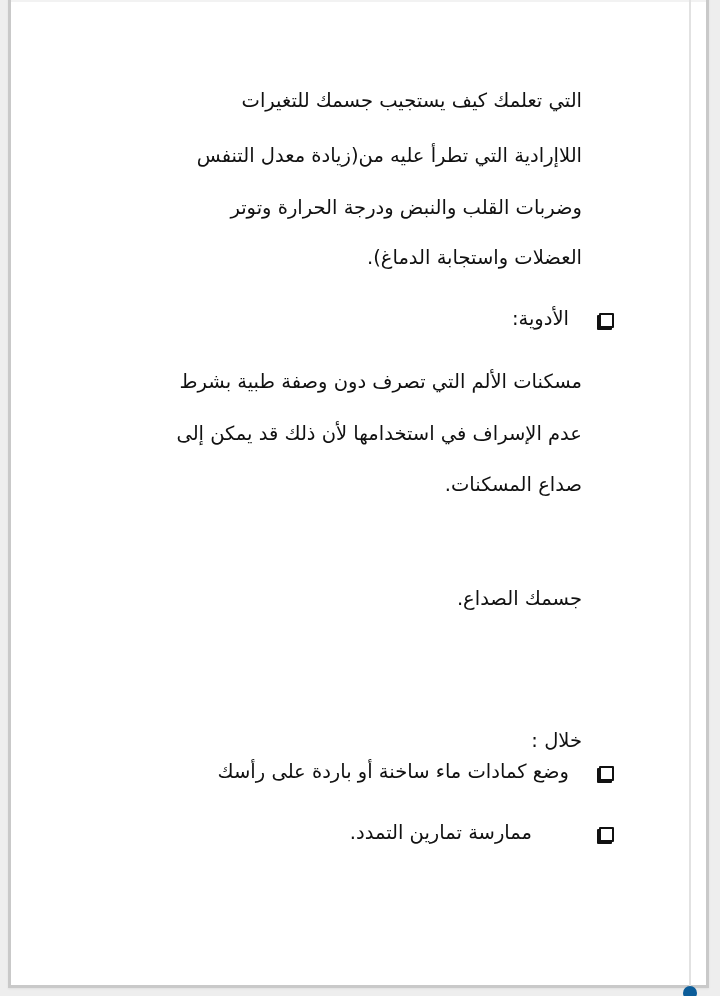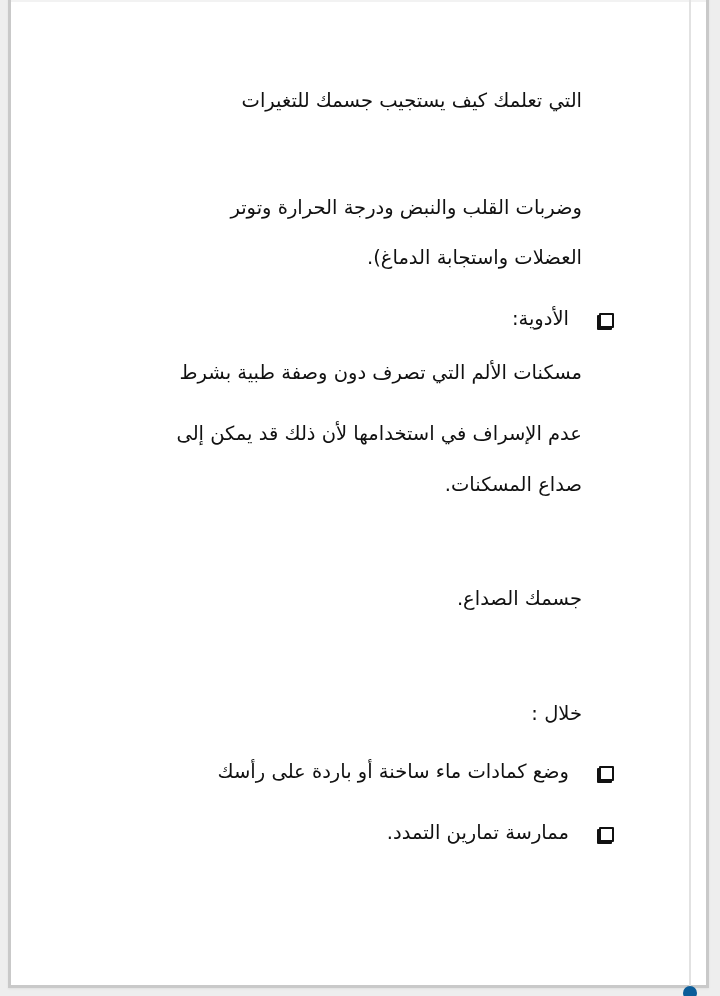--- a/index.html
+++ b/index.html
@@ -64,39 +64,40 @@
 
 <div class="viewer">
   <div class="page"></div>
   <div class="page-top-line"></div>
   <div class="scroll-track"></div>
   <div class="scroll-handle"></div>
 
   <div class="content">
 
     <div class="line" style="top:86px;">التي تعلمك كيف يستجيب جسمك للتغيرات</div>
+    <div class="line" style="top:141px; right:138px;">اللاإرادية التي تطرأ عليه من(زيادة معدل التنفس</div>
     <div class="line" style="top:193px;">وضربات القلب والنبض ودرجة الحرارة وتوتر</div>
     <div class="line" style="top:243px;">العضلات واستجابة الدماغ).</div>
 
     <div class="bullet-row" style="top:304px;">
       <span class="checkbox"></span>
       <span class="bullet-text">الأدوية:</span>
     </div>
 
-    <div class="line" style="top:358px;text-align:center;">مسكنات الألم التي تصرف دون وصفة طبية بشرط</div>
+    <div class="line" style="top:367px;text-align:center;">مسكنات الألم التي تصرف دون وصفة طبية بشرط</div>
     <div class="line" style="top:419px;">عدم الإسراف في استخدامها لأن ذلك قد يمكن إلى</div>
     <div class="line" style="top:470px;">صداع المسكنات.</div>
 
     <div class="line" style="top:584px;">جسمك الصداع.</div>
 
-    <div class="line" style="top:699px;">خلال :</div>
+    <div class="line" style="top:726px;">خلال :</div>
 
     <div class="bullet-row" style="top:757px;justify-content:flex-end;">
       <span class="checkbox"></span>
       <span class="bullet-text">وضع كمادات ماء ساخنة أو باردة على رأسك</span>
     </div>
 
-    <div class="bullet-row" style="top:818px;">
+    <div class="bullet-row" style="top:818px;gap:37px;">
       <span class="checkbox"></span>
       <span class="bullet-text">ممارسة تمارين التمدد.</span>
     </div>
   </div>
 </div>
 
 </body></html>

